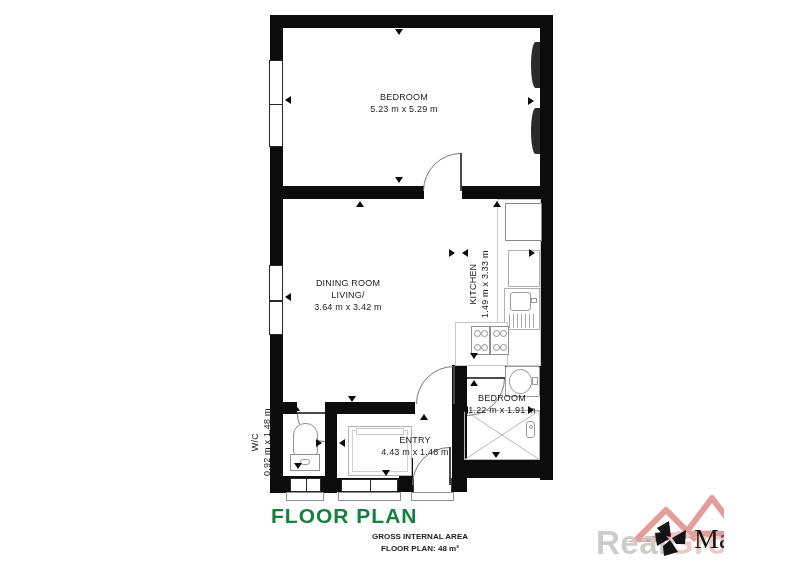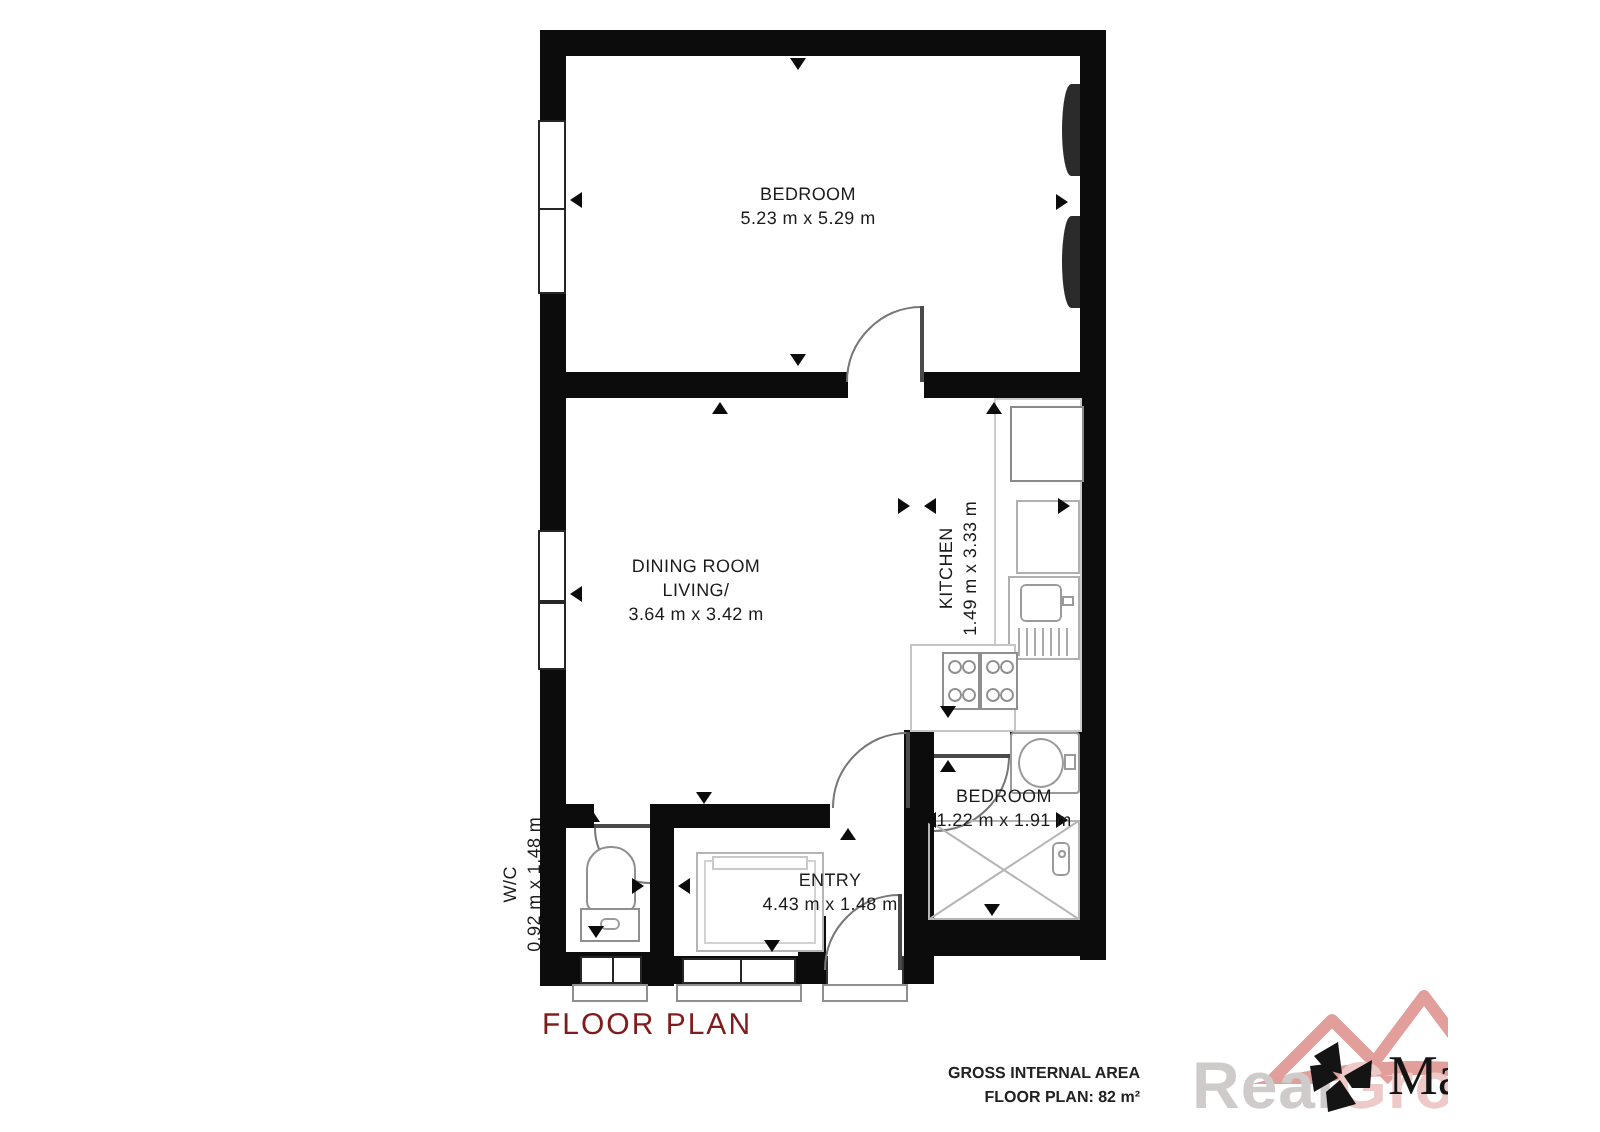--- a/index.html
+++ b/index.html
@@ -17,23 +17,23 @@
   .door-arc i{position:absolute;display:block;border:1.2px solid #777;border-radius:50%;box-sizing:border-box;background:transparent;}
   .fix{position:absolute;box-sizing:border-box;background:#fff;}
   .room-label{position:absolute;text-align:center;font-size:9px;line-height:1.35;letter-spacing:.2px;color:#1b1b1b;}
   .vrot{transform:rotate(-90deg);transform-origin:center center;white-space:nowrap;}
   .tick{position:absolute;width:0;height:0;}
   .t-up{border-left:4px solid transparent;border-right:4px solid transparent;border-bottom:6px solid #0c0c0c;}
   .t-down{border-left:4px solid transparent;border-right:4px solid transparent;border-top:6px solid #0c0c0c;}
   .t-left{border-top:4px solid transparent;border-bottom:4px solid transparent;border-right:6px solid #0c0c0c;}
   .t-right{border-top:4px solid transparent;border-bottom:4px solid transparent;border-left:6px solid #0c0c0c;}
   .burner{position:absolute;width:7px;height:7px;border:1px solid #8f8f8f;border-radius:50%;box-sizing:border-box;background:#fff;}
-  .heading{position:absolute;font-size:15px;font-weight:400;letter-spacing:1px;color:#7f1d1d;}
+  .heading{position:absolute;font-size:21px;font-weight:700;letter-spacing:1px;color:#15803d;}
   .footer-block{position:absolute;text-align:center;font-size:8px;line-height:1.45;}
-  .footer-block .b{font-weight:bold;color:#222;text-align:right;}
+  .footer-block .b{font-weight:bold;color:#222;}
   .footer-block .muted{color:#ababab;}
   .watermark{position:absolute;z-index:1;opacity:.55;}
   .wm-text{position:absolute;font-weight:bold;font-size:33px;letter-spacing:.5px;white-space:nowrap;}
   .wm-gray{color:#a8a2a2;}
   .wm-red{color:#e0a09a;}
   .wm-pale{color:#cfc6c6;}
   .mp-logo{position:absolute;z-index:2;display:flex;align-items:center;}
   .mp-word{font-family:"Liberation Serif",serif;font-size:28px;color:#141414;margin-left:4px;}
 </style>
 </head>
@@ -190,21 +190,21 @@
     <div>4.43 m x 1.48 m</div>
   </div>
   <div class="room-label vrot" style="left:206px;top:430px;width:110px;">
     <div>W/C</div>
     <div>0.92 m x 1.48 m</div>
   </div>
 
   <div class="heading" style="left:271px;top:504px;">FLOOR PLAN</div>
   <div class="footer-block" style="left:270px;top:531px;width:300px;">
     <div class="b">GROSS INTERNAL AREA</div>
-    <div class="b">FLOOR PLAN: 82 m²</div>
+    <div class="b">FLOOR PLAN: 48 m²</div>
   </div>
 
   <div class="watermark" style="left:596px;top:490px;width:204px;height:76px;">
     <svg width="180" height="52" viewBox="0 0 180 52" style="position:absolute;left:22px;top:0;">
       <path d="M18,50 L48,20 L78,50" fill="#ffffff" stroke="#c94f49" stroke-width="6" stroke-linejoin="round"></path>
       <path d="M64,48 L94,8 L124,48" fill="#ffffff" stroke="#c94f49" stroke-width="6" stroke-linejoin="round"></path>
       <path d="M112,50 L138,24 L164,50" fill="#ffffff" stroke="#c94f49" stroke-width="6" stroke-linejoin="round"></path>
       <path d="M0,58 Q90,30 180,58" fill="none" stroke="#c94f49" stroke-width="7"></path>
     </svg>
     <div class="wm-text" style="left:0;top:34px;">

